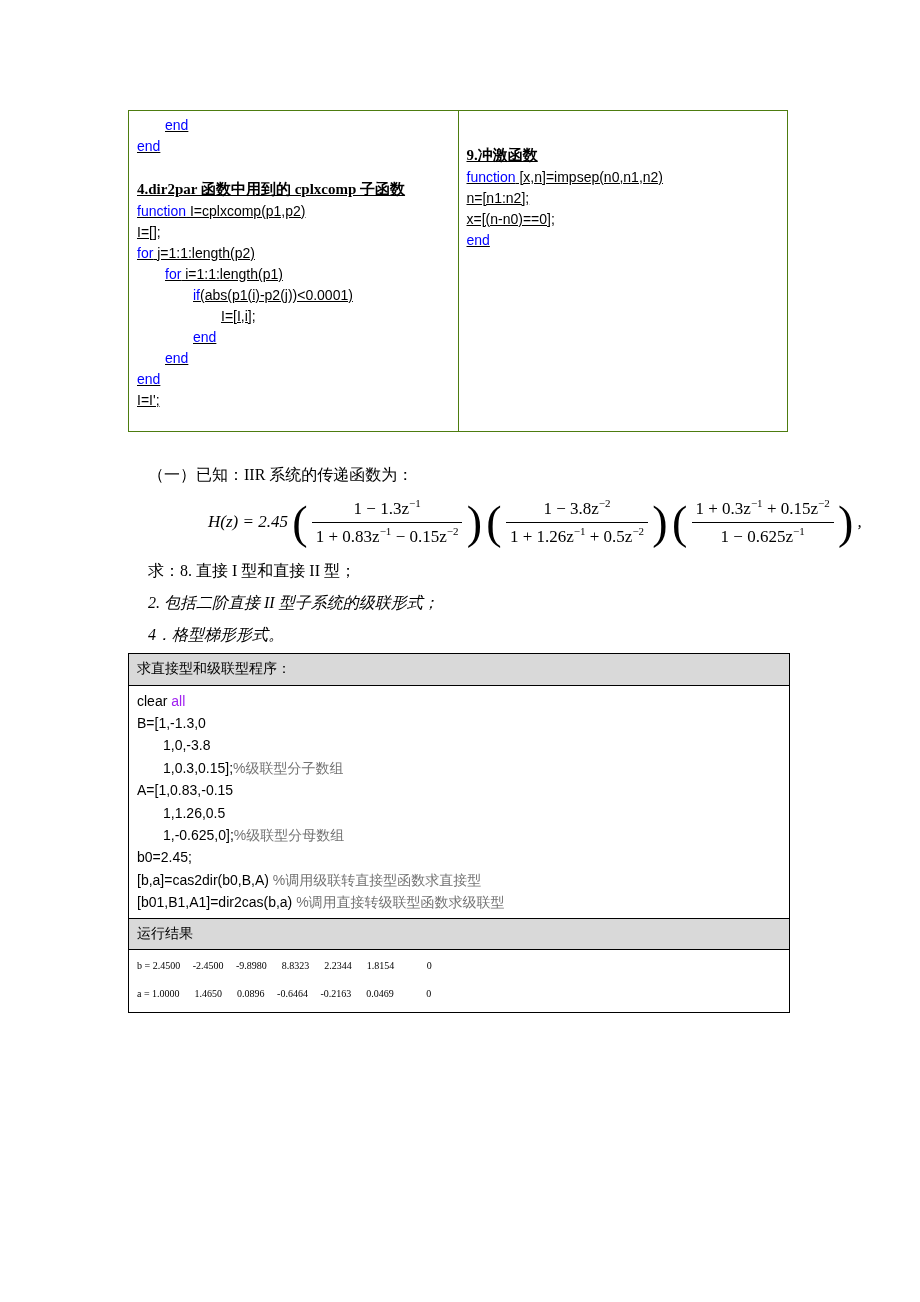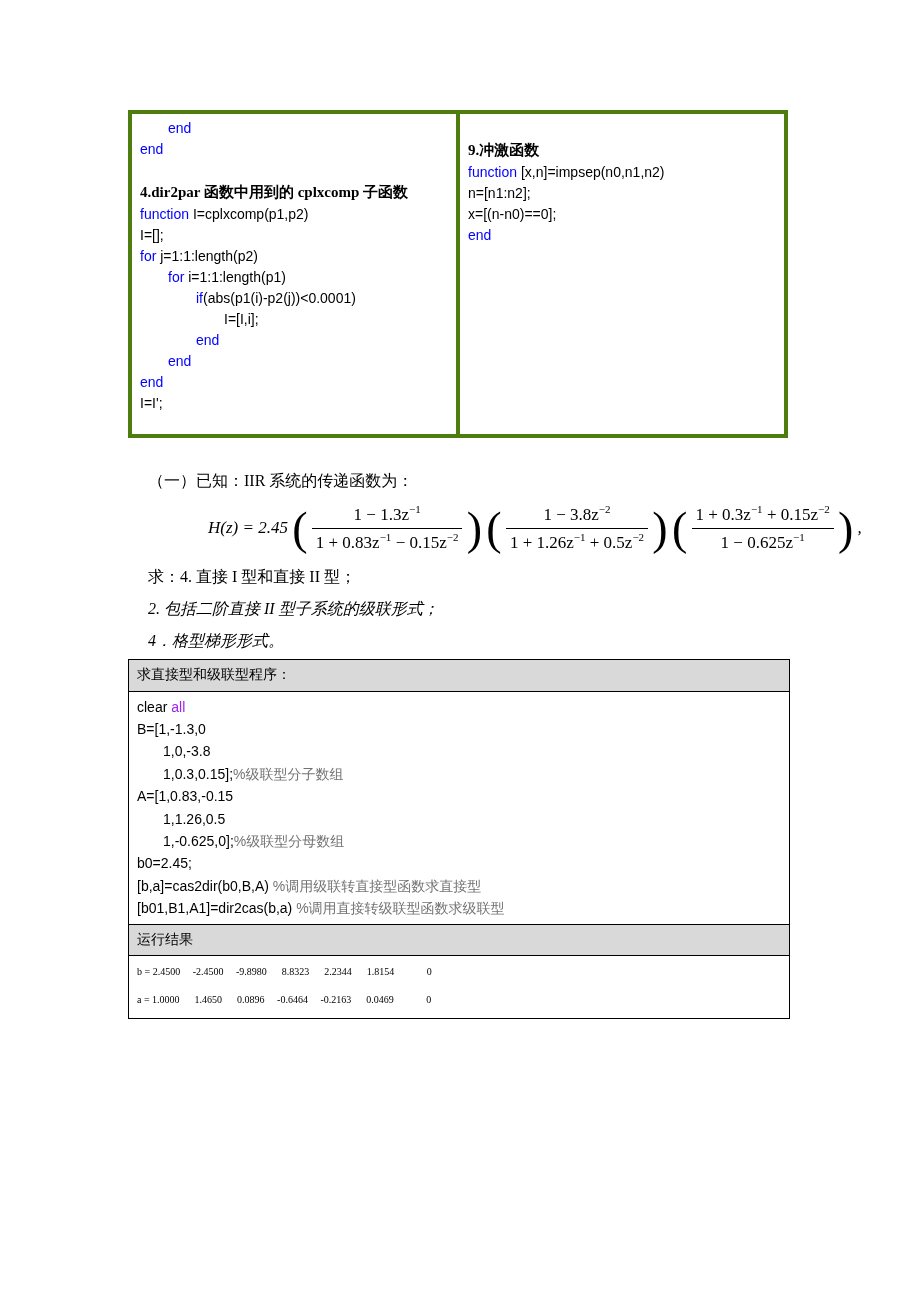--- a/index.html
+++ b/index.html
@@ -17,27 +17,28 @@
     margin: 0 auto;
     padding: 0;
     box-sizing: border-box;
   }
   .top-table {
     border-collapse: collapse;
     margin: 110px 0 0 128px;
     width: 660px;
   }
   .top-table td {
-    border: 4px solid #4d7c0f;
+    border: 1px solid #4d7c0f;
     vertical-align: top;
     padding: 4px 8px 20px 8px;
     width: 50%;
     font-family: Arial, sans-serif;
     font-size: 14px;
     line-height: 1.5;
+    text-decoration: underline;
   }
   .kw { color: #0000ff; }
   .pur { color: #a020f0; }
   .grn { color: #737373; }
   .bold { font-weight: bold; font-family: "Times New Roman", SimSun, serif; }
   .indent1 { padding-left: 28px; display: block; }
   .indent2 { padding-left: 56px; display: block; }
   .indent3 { padding-left: 84px; display: block; }
   .body-text {
     margin: 30px 0 0 148px;
@@ -131,21 +132,21 @@
         <div class="indent1"><span class="kw">for</span><span> i=1:1:length(p1)</span></div>
         <div class="indent2"><span class="kw">if</span><span>(abs(p1(i)-p2(j))&lt;0.0001)</span></div>
         <div class="indent3">I=[I,i];</div>
         <div class="indent2 kw">end</div>
         <div class="indent1 kw">end</div>
         <div class="kw">end</div>
         <div>I=I';</div>
       </td>
       <td>
         <br>
-        <div class="bold" style="font-size:15px;">9.冲激函数</div>
+        <div class="bold" style="font-size:15px;margin-top:8px;">9.冲激函数</div>
         <div><span class="kw">function</span><span> [x,n]=impsep(n0,n1,n2)</span></div>
         <div>n=[n1:n2];</div>
         <div>x=[(n-n0)==0];</div>
         <div class="kw">end</div>
       </td>
     </tr>
   </tbody>
     </table>
 
   <div class="body-text">
@@ -167,21 +168,21 @@
       <span class="paren">)</span>
       <span class="paren">(</span>
       <span class="frac">
         <span class="num"><span>1 + 0.3z</span><sup>−1</sup><span> + 0.15z</span><sup>−2</sup></span>
         <span class="den"><span>1 − 0.625z</span><sup>−1</sup></span>
       </span>
       <span class="paren">)</span>
       <span>,</span>
     </div>
 
-    <p>求：4.  直接 I 型和直接 II 型；</p>
+    <p>求：8.  直接 I 型和直接 II 型；</p>
     <p class="qlist">2.  包括二阶直接 II 型子系统的级联形式；</p>
     <p class="qlist">4．格型梯形形式。</p>
   </div>
 
   <div class="lower-box">
     <div class="hdr">求直接型和级联型程序：</div>
     <div class="content">
       <div><span>clear </span><span class="pur">all</span></div>
       <div>B=[1,-1.3,0</div>
       <div style="padding-left:26px;">1,0,-3.8</div>

